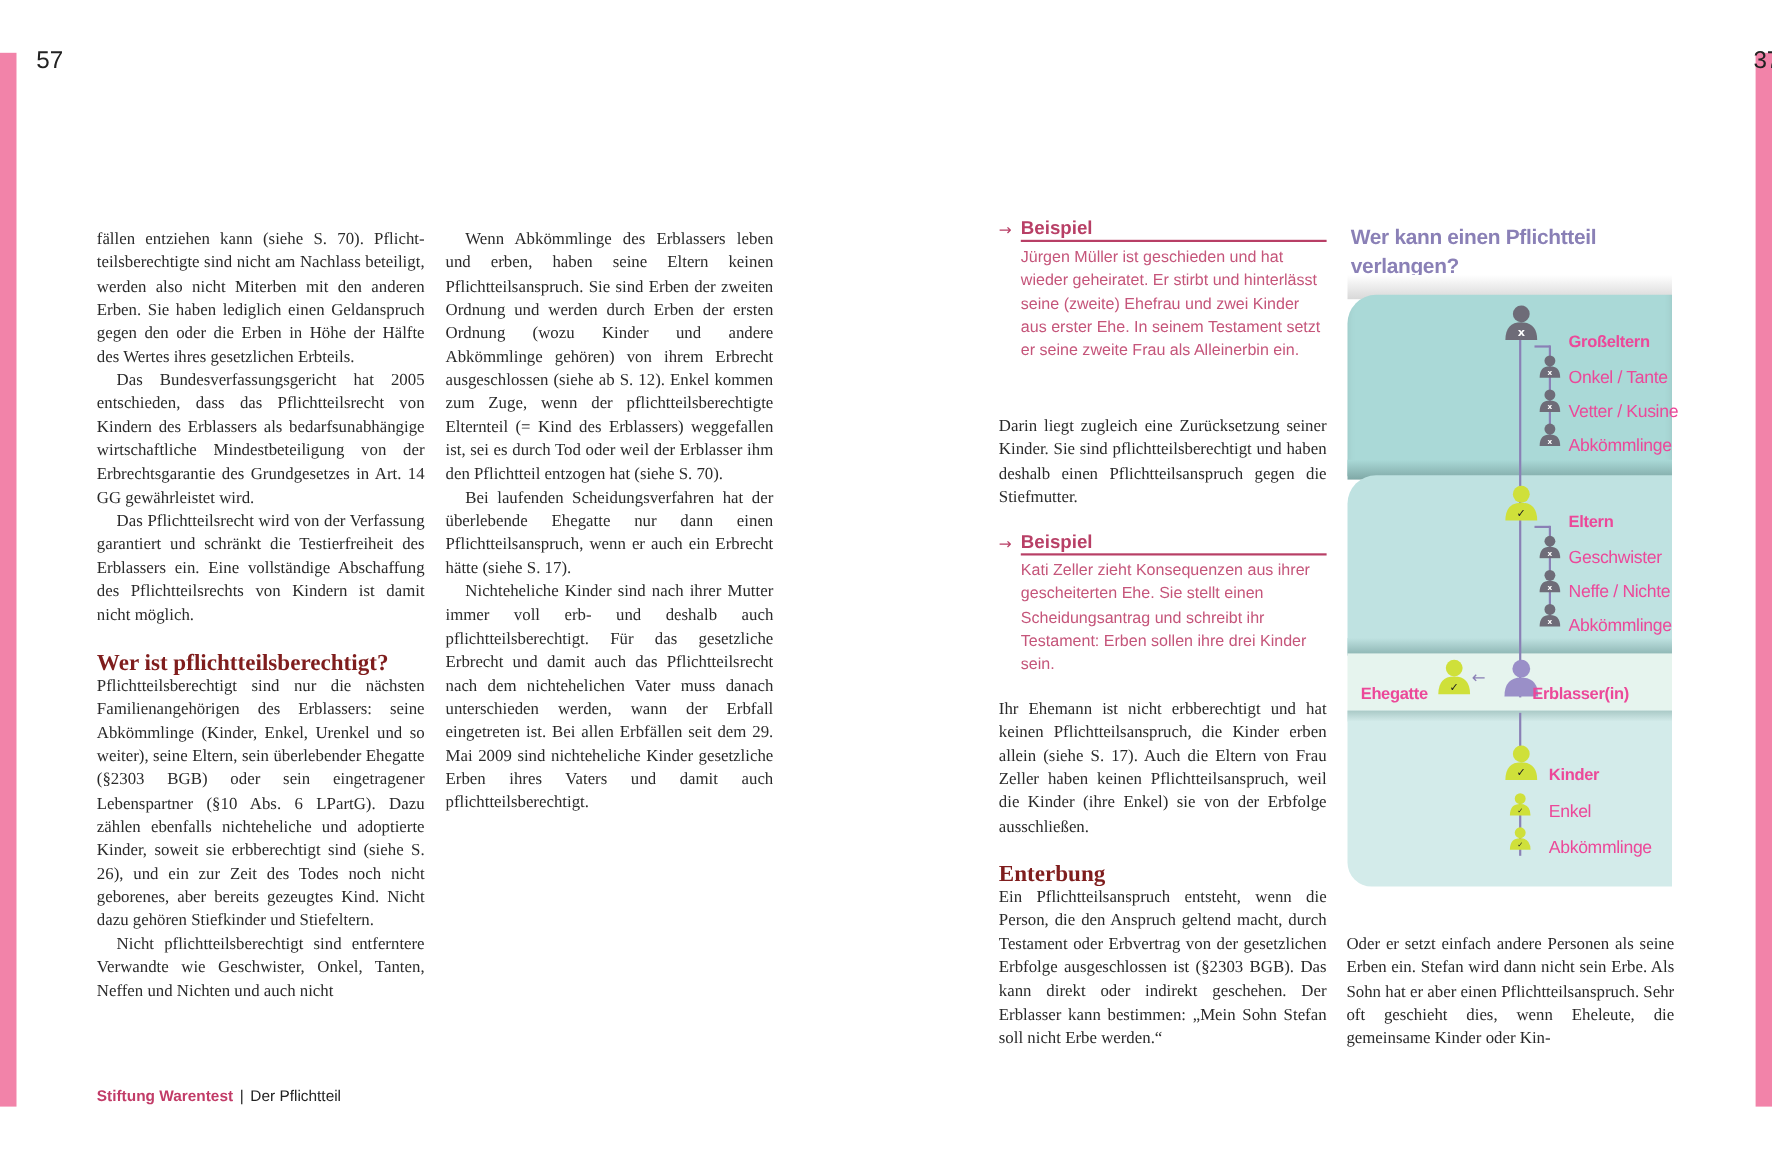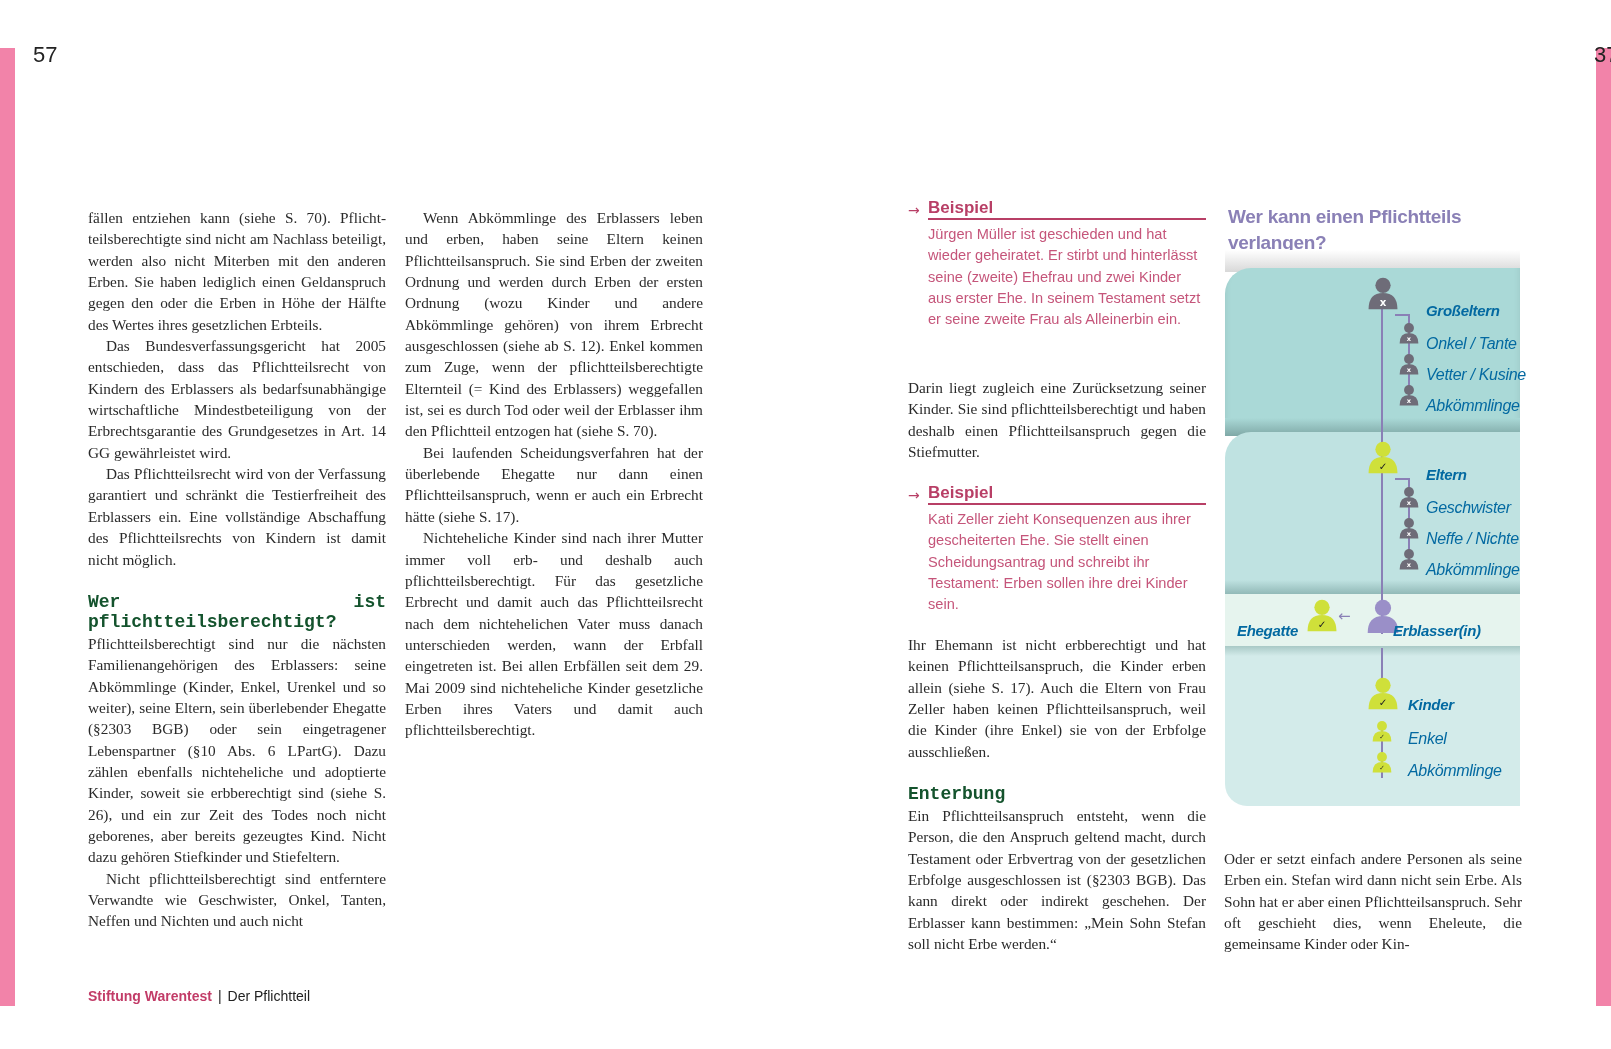--- a/index.html
+++ b/index.html
@@ -10,21 +10,21 @@
   .page-num { position:absolute; top:42px; font-family:"Liberation Sans", sans-serif; font-size:22px; color:#222; }
   .pn-left { left:33px; }
   .pn-right { left:1594px; }
   .col { position:absolute; font-family:"Liberation Serif", serif; font-size:15.3px; line-height:21.35px; text-align:justify; color:#2a2a2a; hyphens:manual; }
   .col p { margin:0; }
   .col p.ind { text-indent:18px; }
   .col1 { left:88px; top:207px; width:298px; }
   .col2 { left:405px; top:207px; width:298px; }
   .col3 { left:908px; width:298px; }
   .col4 { left:1224px; top:848px; width:298px; }
-  h3.subhead { font-family:Liberation Mono, monospace; font-weight:bold; font-size:18px; margin:22px 0 1px 0; color:#14532d; line-height:20px; }
+  h3.subhead { font-family:Liberation Serif, serif; font-weight:bold; font-size:21px; margin:22px 0 1px 0; color:#7f1d1d; line-height:20px; }
   .beispiel { position:absolute; left:908px; width:298px; }
   .beispiel .bh { display:flex; align-items:flex-end; }
   .beispiel .arrow { font-family:"DejaVu Sans", sans-serif; font-size:14px; color:#b83f66; width:20px; margin-right:0; line-height:20px; }
   .beispiel .label { flex:1; font-family:"Liberation Sans", sans-serif; font-weight:bold; font-size:17px; color:#b83f66; border-bottom:2px solid #b83f66; line-height:20px; padding-bottom:0; }
   .beispiel .btext { margin-left:20px; font-family:"Liberation Sans", sans-serif; font-size:14.6px; line-height:21.3px; color:#c5557a; margin-top:4px; }
   .footer { position:absolute; left:88px; top:988px; font-family:"Liberation Sans", sans-serif; font-size:14px; color:#222; }
   .footer .brand { color:#c23c68; font-weight:bold; }
   .footer .sep { margin:0 6px; }
   
   .diag-title { position:absolute; left:1228px; top:204px; width:280px; font-family:"Liberation Sans", sans-serif; font-weight:bold; font-size:19px; line-height:26px; color:#8a80b6; letter-spacing:-0.3px; }
@@ -33,21 +33,21 @@
   .band-gp { top:0; height:165px; background:#aad9d7; border-radius:26px 0 0 0; box-shadow:0 -8px 10px -4px rgba(0,0,0,0.25) inset; }
   .band-gp-top { position:absolute; left:0; top:-18px; width:295px; height:22px; background:linear-gradient(#fff, #d8d8d8); }
   .band-el { top:164px; height:162px; background:#bfe2e1; border-radius:26px 0 0 0; }
   .band-el-shadow { position:absolute; left:0; top:150px; width:295px; height:18px; background:linear-gradient(#aad9d7, #7fa8a6); }
   .band-sp { top:326px; height:52px; background:#e6f4ee; }
   .band-sp-shadow { position:absolute; left:0; top:312px; width:295px; height:16px; background:linear-gradient(#bfe2e1, #8bb3b1); }
   .band-ki { top:378px; height:160px; background:#d3ebea; border-radius:0 0 0 22px; }
   .band-ki-shadow { position:absolute; left:0; top:378px; width:295px; height:10px; background:linear-gradient(#a9c9c6, #d3ebea); }
   .vline { position:absolute; background:#8a80b6; }
   .person { position:absolute; }
-  .dlabel { position:absolute; font-family:"Liberation Sans", sans-serif; color:#0369a1; white-space:nowrap; letter-spacing:-0.3px;font-style:italic; }
+  .dlabel { position:absolute; font-family:"Liberation Sans", sans-serif; color:#ec4899; white-space:nowrap; letter-spacing:-0.3px; }
   .dl-main { font-weight:bold; font-size:15px; }
   .dl-sub { font-size:16px; }
   .harrow { position:absolute; font-family:"DejaVu Sans", sans-serif; font-size:15px; color:#8a80b6; }
 </style>
 </head>
 <body>
 
 <div class="edge-bar edge-left"></div>
 <div class="edge-bar edge-right"></div>
 <div class="page-num pn-left">57</div>
@@ -91,21 +91,21 @@
 <div class="col col3" style="top:634px;">
   <p>Ihr Ehemann ist nicht erbberechtigt und hat keinen Pflichtteilsanspruch, die Kinder erben allein (siehe S. 17). Auch die Eltern von Frau Zeller haben keinen Pflichtteilsan­spruch, weil die Kinder (ihre Enkel) sie von der Erbfolge ausschließen.</p>
   <h3 class="subhead">Enterbung</h3>
   <p>Ein Pflichtteilsanspruch entsteht, wenn die Person, die den Anspruch geltend macht, durch Testament oder Erbvertrag von der gesetzlichen Erbfolge ausgeschlossen ist (§2303 BGB). Das kann direkt oder indirekt geschehen. Der Erblasser kann bestimmen: „Mein Sohn Stefan soll nicht Erbe werden.“</p>
 </div>
 
 <div class="col col4">
   <p>Oder er setzt einfach andere Personen als seine Erben ein. Stefan wird dann nicht sein Erbe. Als Sohn hat er aber einen Pflichtteils­anspruch. Sehr oft geschieht dies, wenn Eheleute, die gemeinsame Kinder oder Kin-</p>
 </div>
 
-<div class="diag-title">Wer kann einen Pflichtteils verlangen?</div>
+<div class="diag-title">Wer kann einen Pflichtteil verlangen?</div>
 <div class="diagram">
   <div class="band-gp-top"></div>
   <div class="band band-gp"></div>
   <div class="band-el-shadow"></div>
   <div class="band band-el"></div>
   <div class="band-sp-shadow"></div>
   <div class="band band-sp"></div>
   <div class="band band-ki"></div>
   <div class="band-ki-shadow"></div>
 

